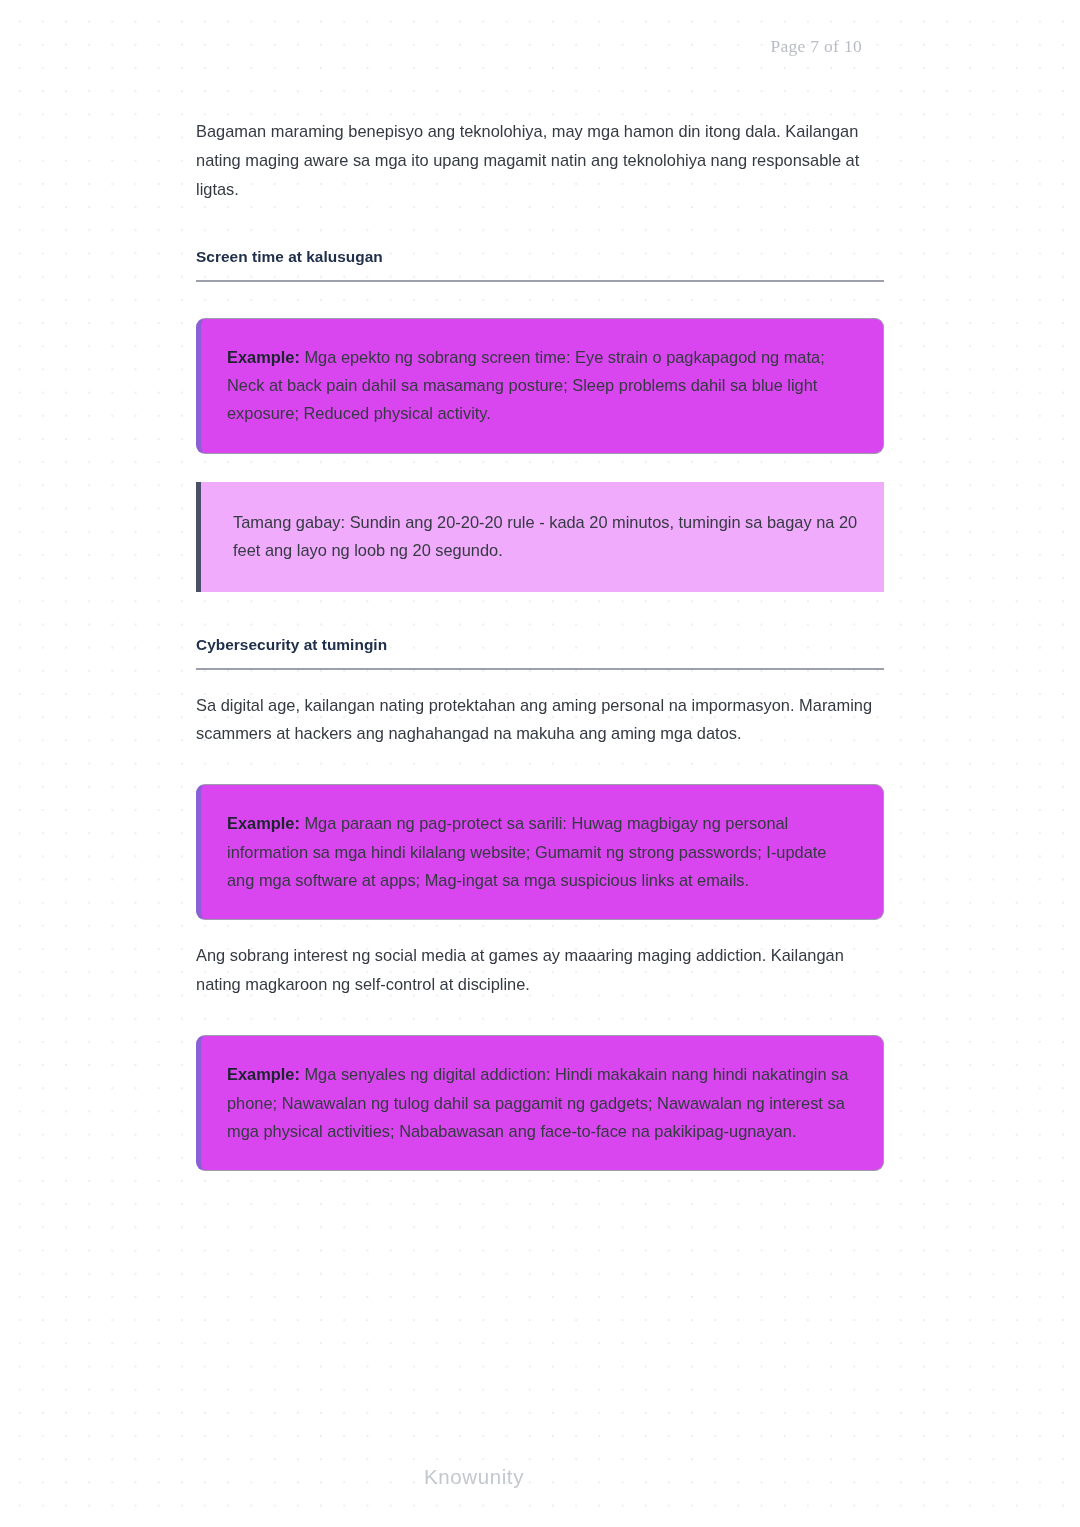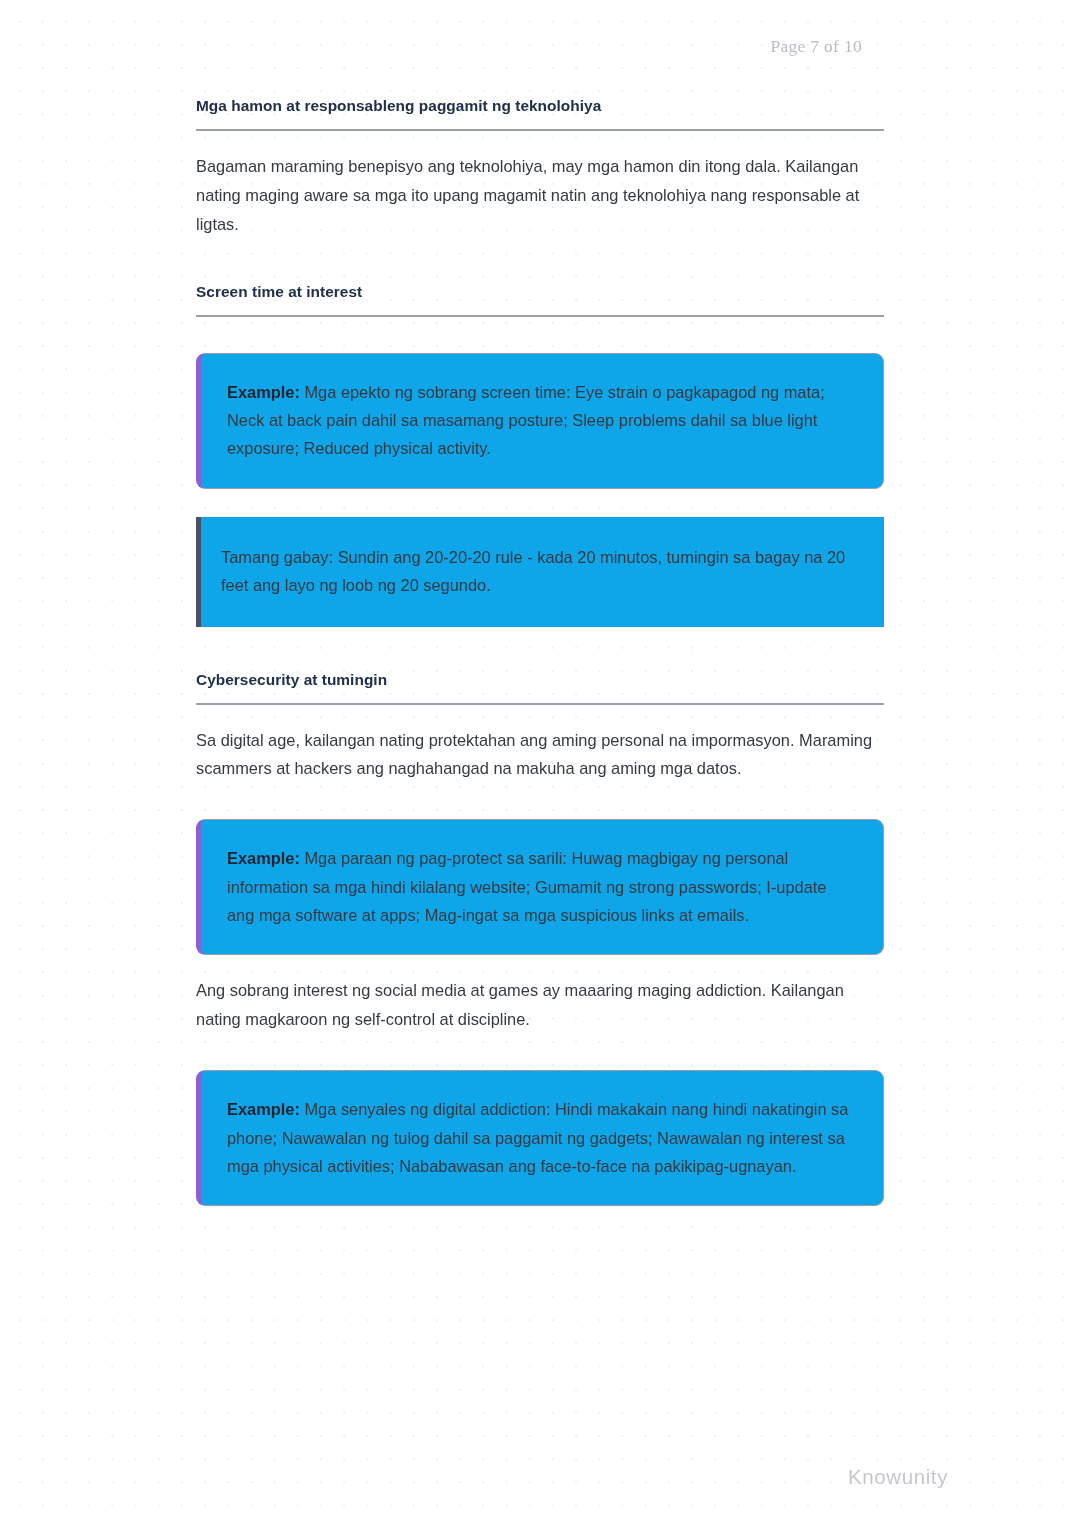--- a/index.html
+++ b/index.html
@@ -78,79 +78,75 @@
     letter-spacing: 0.01px;
   }
   .para-gap-top { margin-top: 21px; }
 
   
   .example-box {
     box-sizing: border-box;
     border: 1px solid #9a9daa;
     border-left: 5px solid #8b5fd6;
     border-radius: 9px;
-    background: #0ea5e9;
+    background: #d946ef;
     padding: 24px 26px 25px 26px;
     margin-top: 36px;
   }
   .example-box .example-text {
     font-size: 16.4px;
     line-height: 1.73;
     color: #353a42;
     margin: 0;
   }
   .example-label {
     font-weight: bold;
     color: #1d2430;
   }
 
   
   .tip-box {
     box-sizing: border-box;
-    background: #0ea5e9;
+    background: #f0abfc;
     border-left: 5px solid #4a5066;
-    padding: 26px 26px 27px 20px;
+    padding: 26px 26px 27px 32px;
     margin-top: 28px;
   }
   .tip-box .tip-text {
     font-size: 16.4px;
     line-height: 1.73;
     color: #353a42;
     margin: 0;
   }
 
   
   .footer-brand {
     position: absolute;
     left: 0;
     right: 0;
     bottom: 38px;
-    text-align: right;
+    text-align: center;
     font-size: 20.5px;
     color: #c4c7cd;
     letter-spacing: 0.6px;
   }
 </style>
 </head>
 <body>
 
 <div class="page">
 
   <div class="page-header">Page 7 of 10</div>
 
   <div class="content">
 
-    <div class="heading-block gap-1">
-      <h2 class="section-heading">Mga hamon at responsableng paggamit ng teknolohiya</h2>
-      <div class="heading-rule"></div>
-    </div>
     <p class="body-text para-gap-top">Bagaman maraming benepisyo ang teknolohiya, may mga hamon din itong dala. Kailangan nating maging aware sa mga ito upang magamit natin ang teknolohiya nang responsable at ligtas.</p>
 
     <div class="heading-block gap-2">
-      <h2 class="section-heading">Screen time at interest</h2>
+      <h2 class="section-heading">Screen time at kalusugan</h2>
       <div class="heading-rule"></div>
     </div>
 
     <div class="example-box">
       <p class="example-text"><span class="example-label">Example:</span><span> Mga epekto ng sobrang screen time: Eye strain o pagkapagod ng mata; Neck at back pain dahil sa masamang posture; Sleep problems dahil sa blue light exposure; Reduced physical activity.</span></p>
     </div>
 
     <div class="tip-box">
       <p class="tip-text">Tamang gabay: Sundin ang 20-20-20 rule - kada 20 minutos, tumingin sa bagay na 20 feet ang layo ng loob ng 20 segundo.</p>
     </div>

